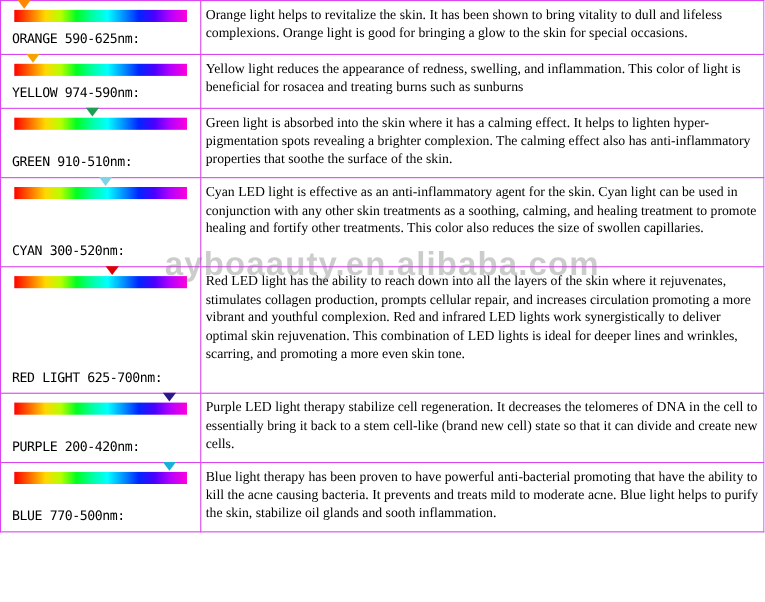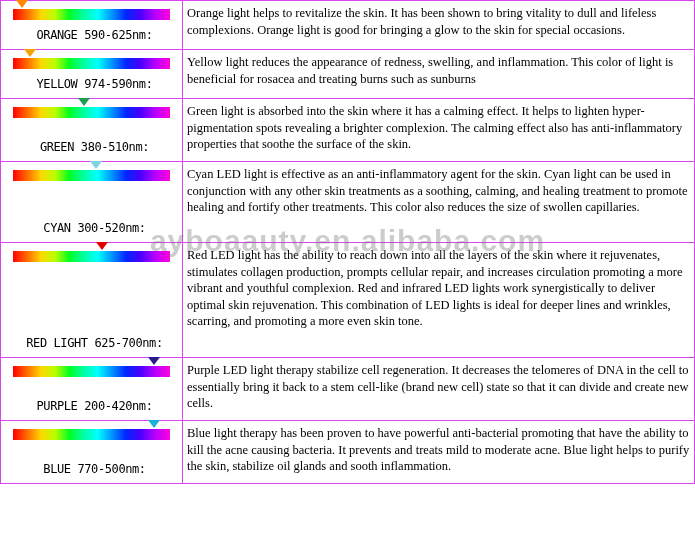--- a/index.html
+++ b/index.html
@@ -33,21 +33,20 @@
     padding: 2px 4px 2px 4px;
     font-family: "Liberation Serif", serif;
     font-size: 12.5px;
     line-height: 1.32;
     color: #000000;
   }
   .swatch-inner {
     position: relative;
     padding: 0 0 0 0;
     height: 100%;
-    text-align: center;
   }
   .gradient-bar {
     height: 11px;
     margin: 4px 8px 0 8px;
     background: linear-gradient(to right,
       #ff0000 0%, #ff6a00 9%, #ffd800 18%, #b6ff00 27%,
       #00ff21 36%, #00ffa2 45%, #00ffff 54%, #0094ff 63%,
       #0026ff 72%, #4800ff 81%, #b200ff 90%, #ff00dc 100%);
     position: relative;
   }
@@ -130,21 +129,21 @@
       </td>
       <td class="desc-cell">Yellow light reduces the appearance of redness, swelling, and inflammation. This color of light is beneficial for rosacea and treating burns such as sunburns</td>
     </tr>
 
     <tr>
       <td class="swatch-cell">
         <div class="swatch-inner pad-bottom-md">
           <div class="gradient-bar">
             <span class="marker" style="left:45%; border-top-color:#1f9d55;"></span>
           </div>
-          <div class="band-label">GREEN 380-510nm:</div>
+          <div class="band-label">GREEN 910-510nm:</div>
         </div>
       </td>
       <td class="desc-cell">Green light is absorbed into the skin where it has a calming effect. It helps to lighten hyper-pigmentation spots revealing a brighter complexion. The calming effect also has anti-inflammatory properties that soothe the surface of the skin.</td>
     </tr>
 
     <tr>
       <td class="swatch-cell">
         <div class="swatch-inner pad-bottom-lg">
           <div class="gradient-bar">
             <span class="marker" style="left:53%; border-top-color:#7fd4e8;"></span>

